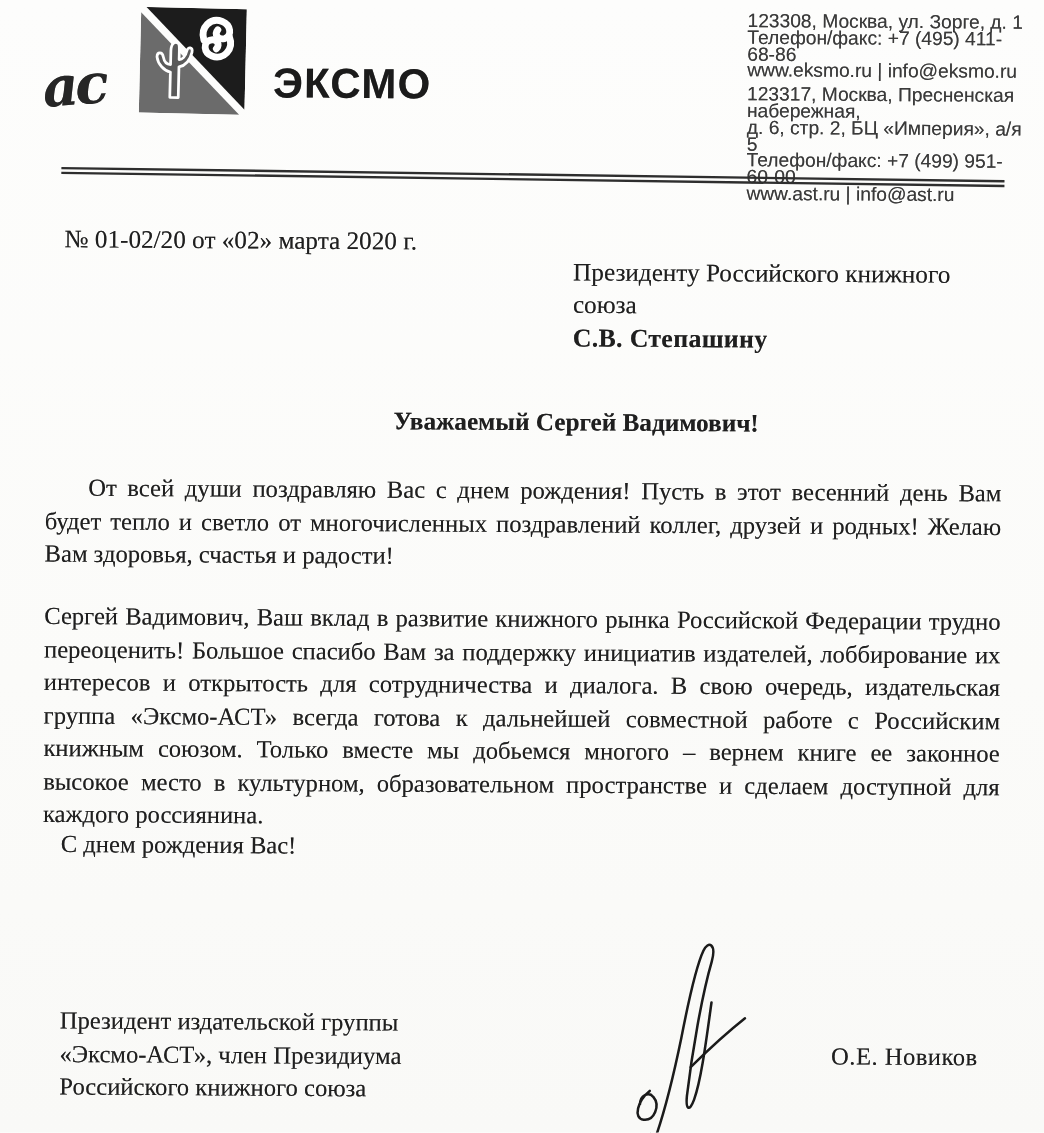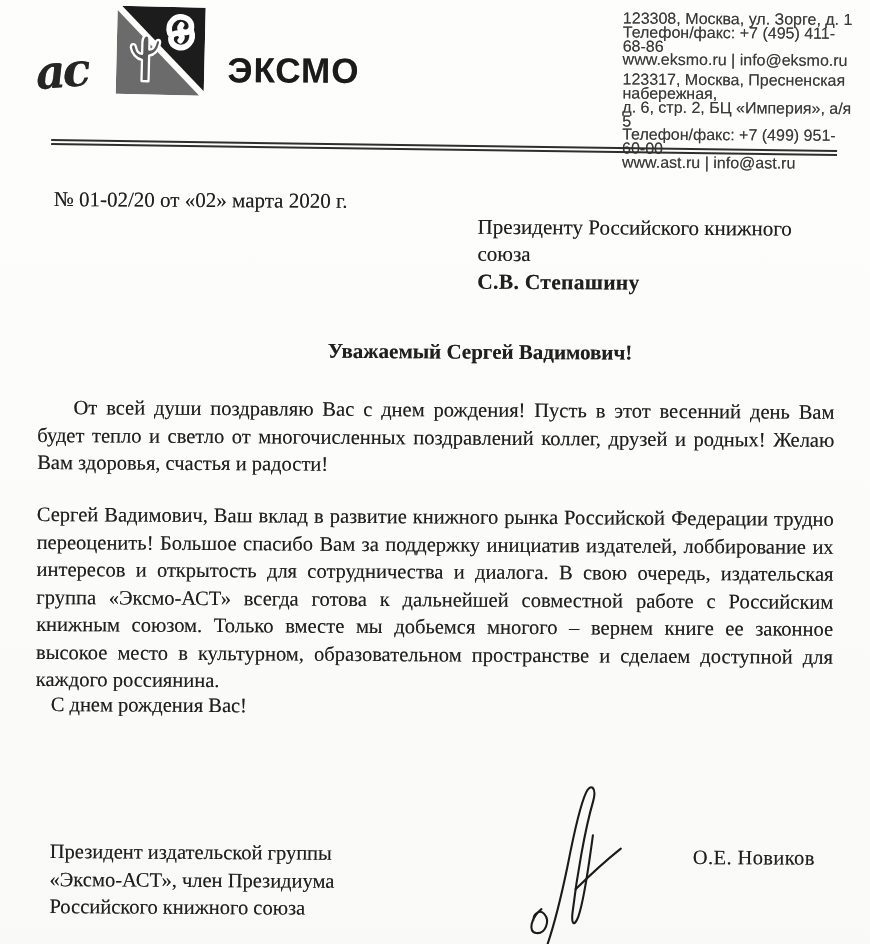--- a/index.html
+++ b/index.html
@@ -64,21 +64,21 @@
   .addressee { position: absolute; left: 479px; top: 211px; width: 342px; font-size: 21px; line-height: 26.5px; }
   .addressee-name { font-weight: 700; font-size: 21.5px; letter-spacing: 0.3px; margin-top: 2px; }
   .salutation { position: absolute; left: 330px; top: 337px; font-weight: 700; font-size: 21px; }
   .body-text { position: absolute; left: 40px; top: 394px; width: 797px; font-size: 20.5px; line-height: 27.5px; }
   .body-text p { margin: 0 0 24.5px 0; text-align: justify; }
   .body-text p.indent { text-indent: 36px; }
   .closing { position: absolute; left: 55px; top: 693px; font-size: 20.5px; }
   
   .sign-title { position: absolute; left: 55px; top: 838px; font-size: 20.5px; line-height: 27.5px; }
   .signature-svg { position: absolute; left: 523px; top: 778px; }
-  .sign-name { position: absolute; left: 698px; top: 842px; font-size: 20.5px; letter-spacing: 0.4px; }
+  .sign-name { position: absolute; left: 698px; top: 866px; font-size: 20.5px; letter-spacing: 0.4px; }
   
   .skew { text-shadow: 0 0 0.45px rgba(20,20,20,0.55); }
 </style>
 </head>
 <body>
 
 <div class="page">
   <div class="skew">
 
     <div class="logo-script">ас</div>

